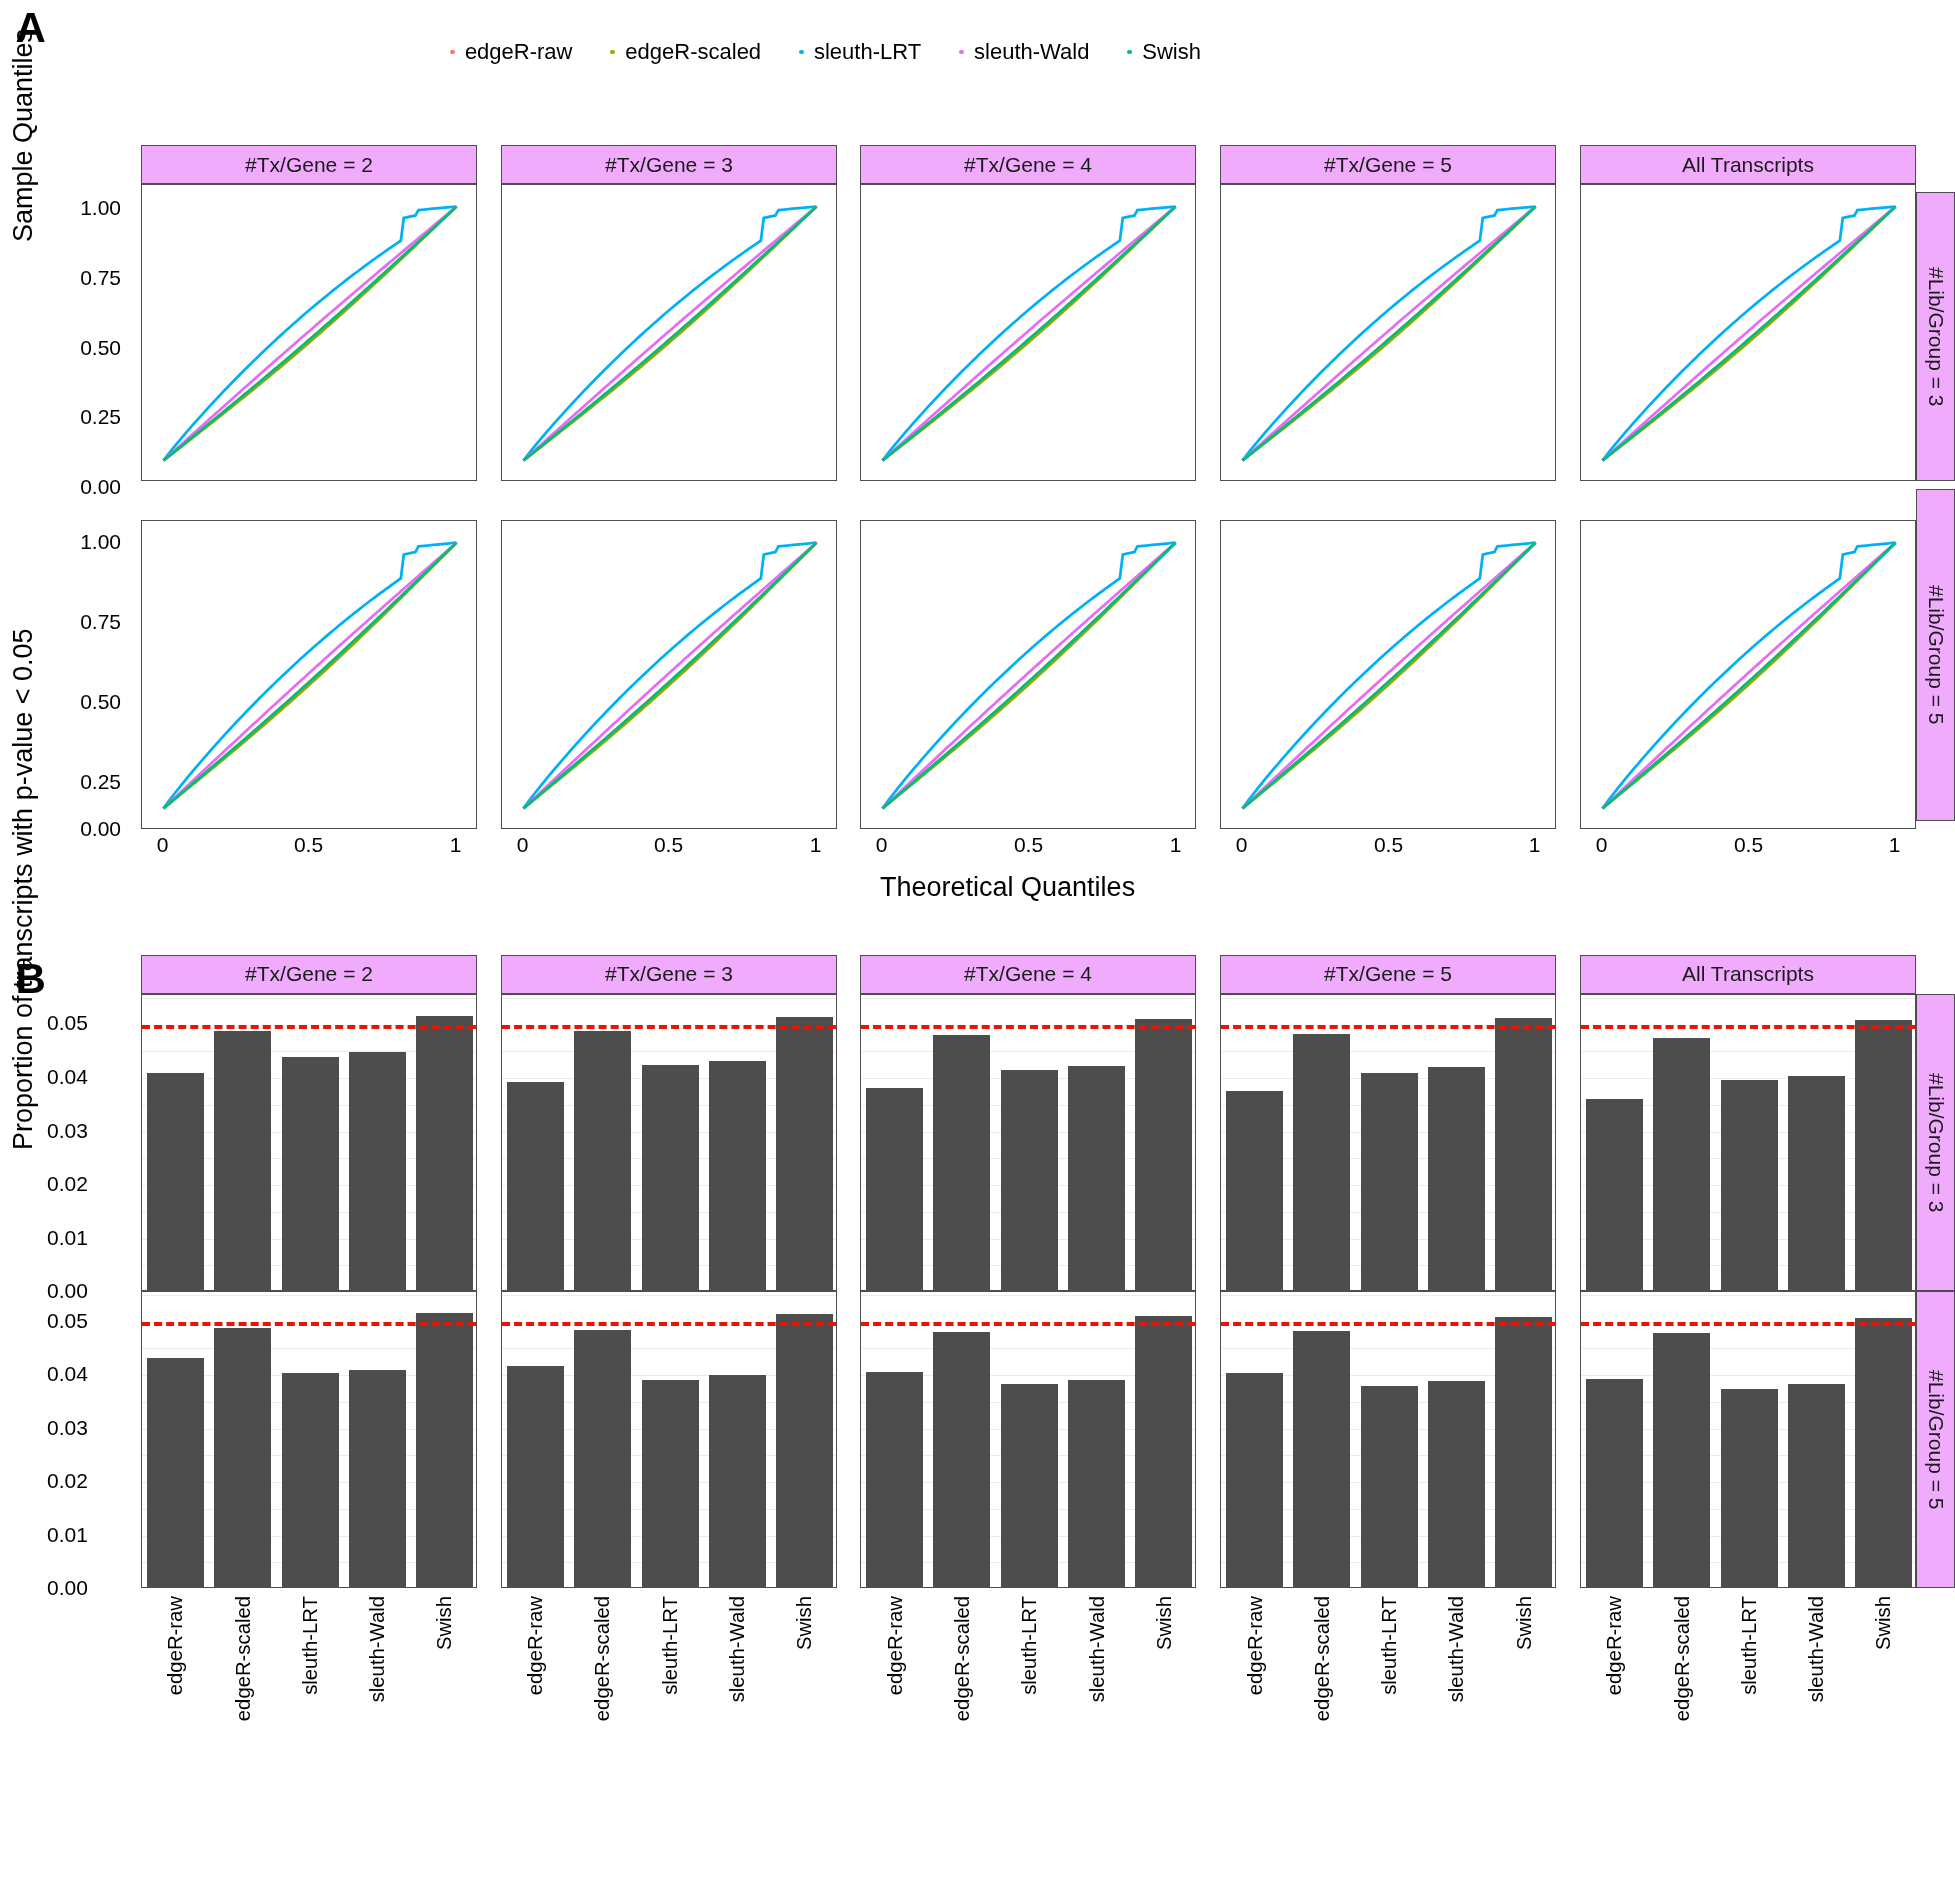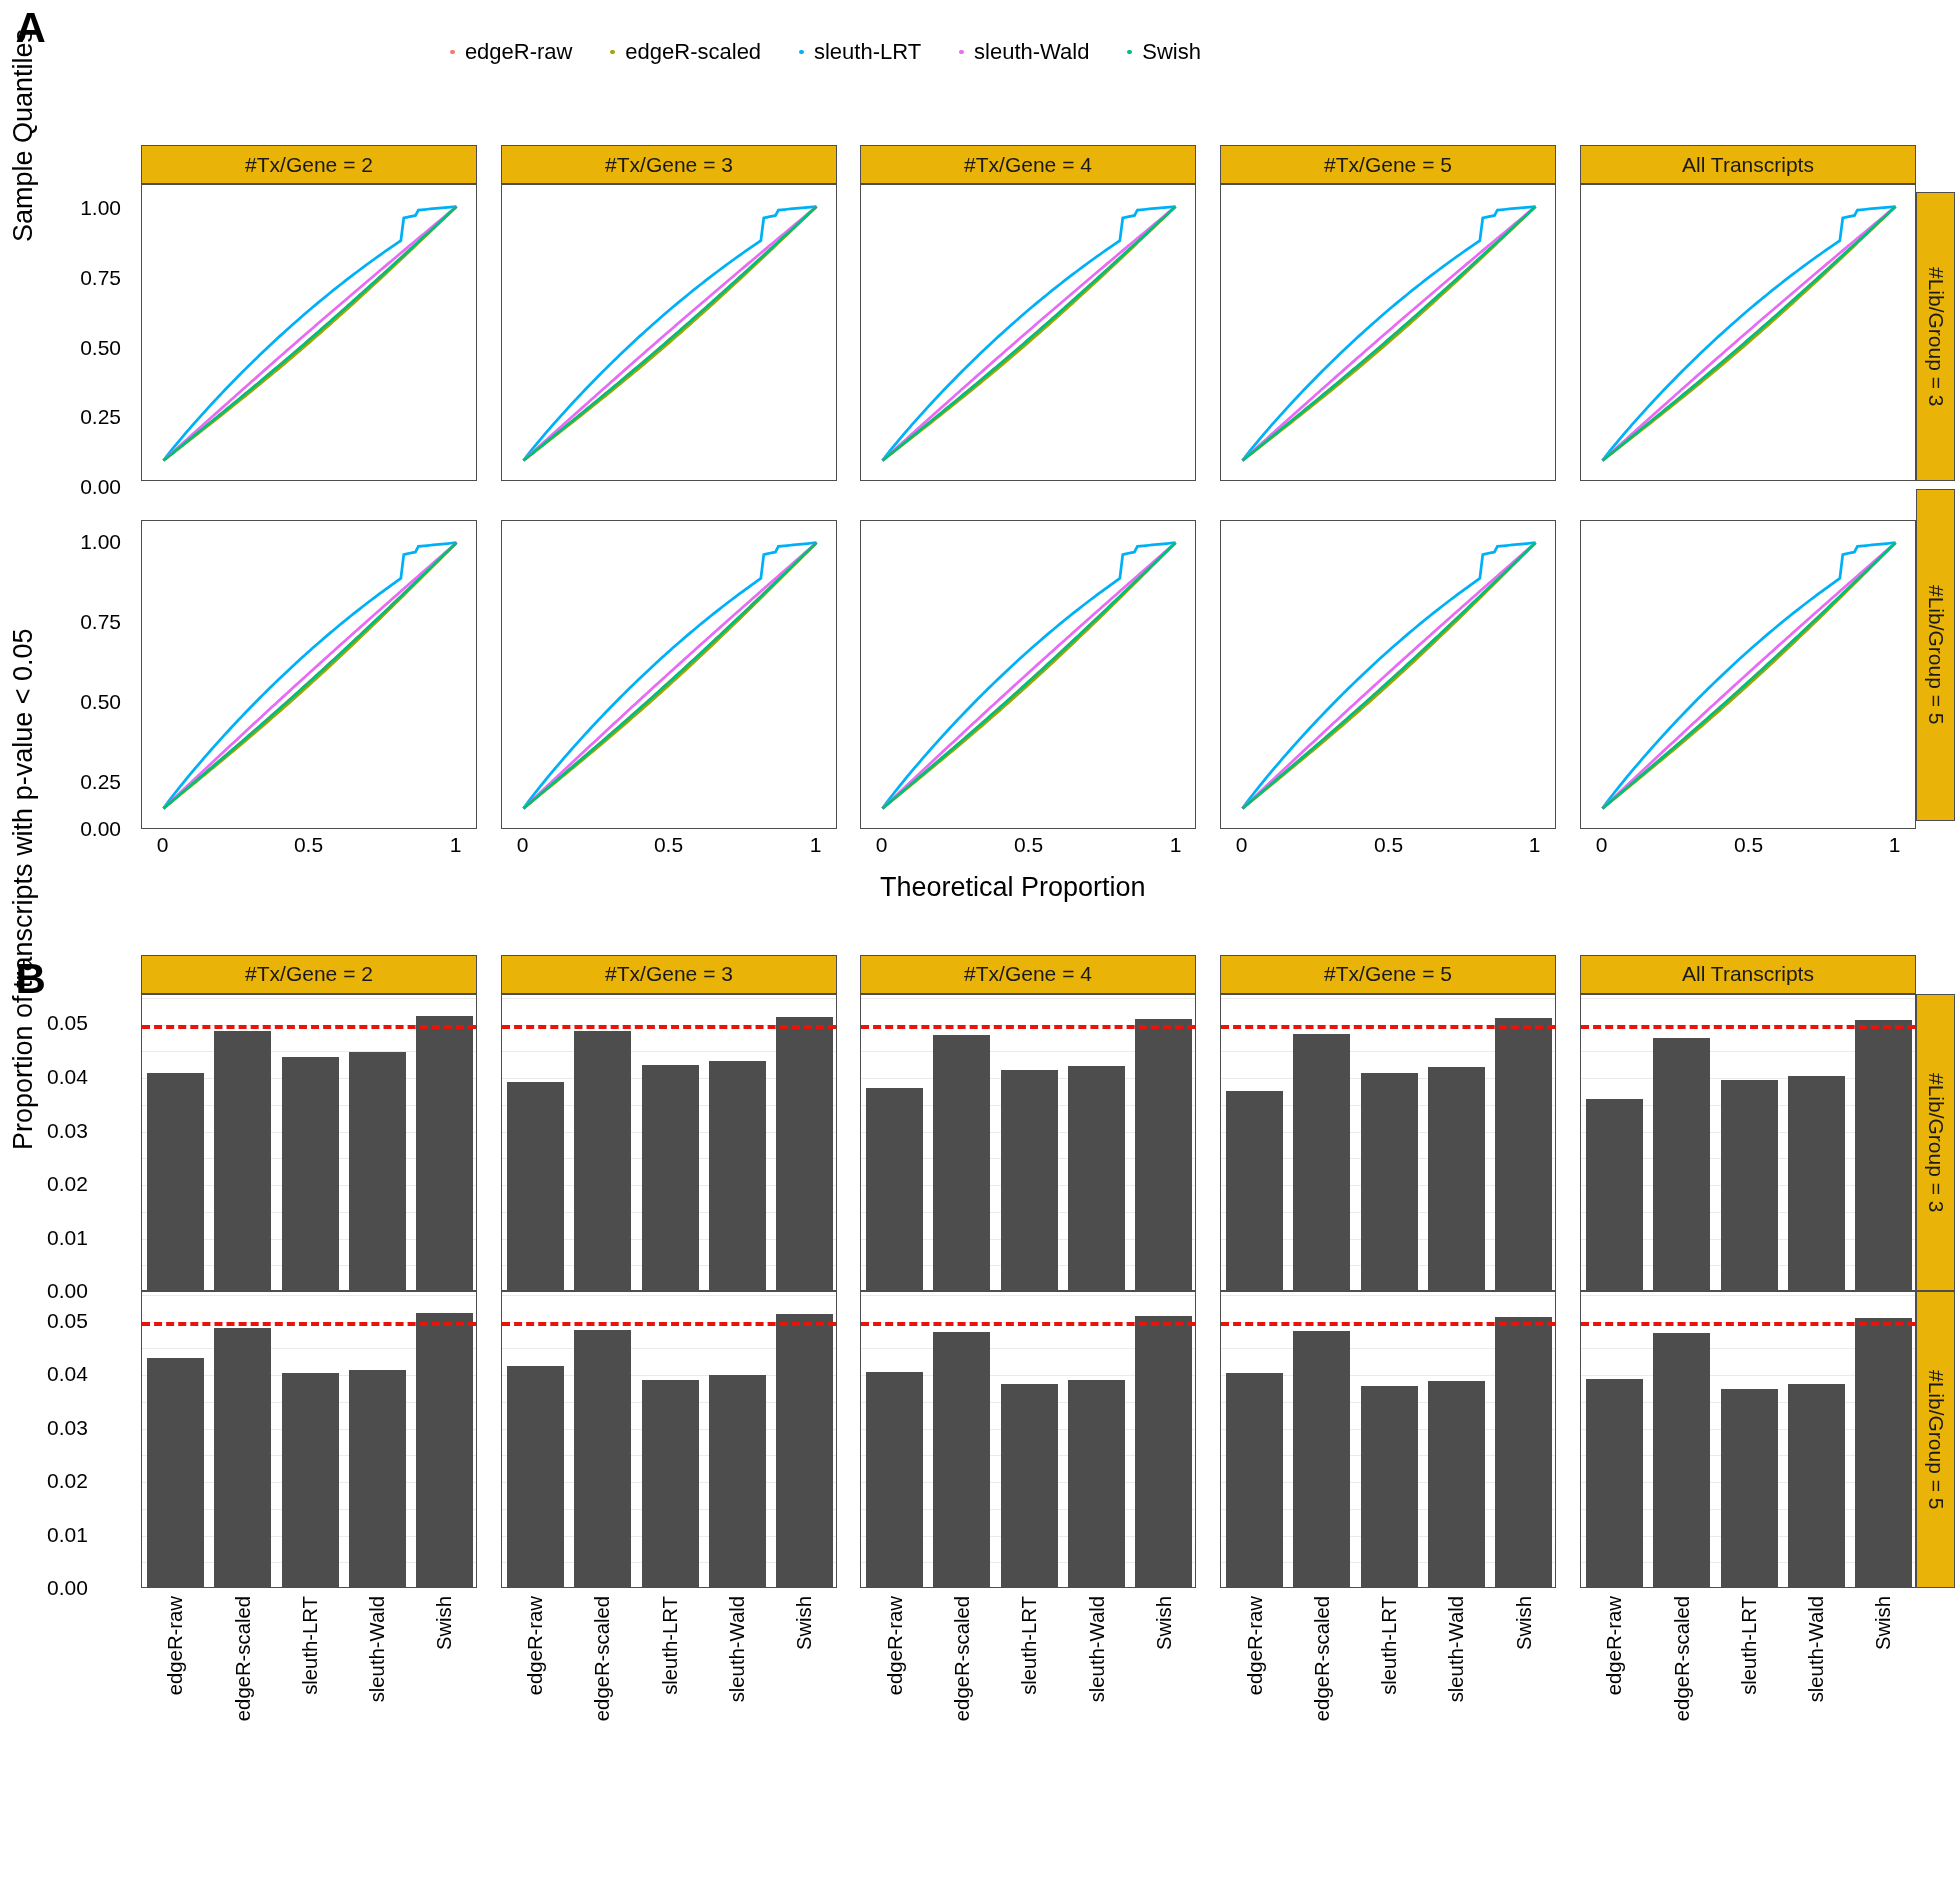--- a/index.html
+++ b/index.html
@@ -3,21 +3,21 @@
 <meta charset="utf-8">
 <style>
   html,body{margin:0;padding:0;background:#ffffff;}
   body{width:1994px;height:1877px;font-family:"Liberation Sans",sans-serif;color:#000;}
   .page{position:relative;width:1994px;height:1877px;}
 
   
   .panel-letter{position:absolute;font-size:42px;font-weight:bold;font-family:"Liberation Sans",sans-serif;}
 
   
-  .strip{background:#eab308;border:1.2px solid #4d4d4d;display:flex;align-items:center;justify-content:center;
+  .strip{background:#f0abfc;border:1.2px solid #4d4d4d;display:flex;align-items:center;justify-content:center;
          font-size:21px;color:#1a1a1a;box-sizing:border-box;}
   .strip-v{writing-mode:vertical-rl;}
   .cell{border:1.2px solid #4d4d4d;background:#ffffff;box-sizing:border-box;position:relative;overflow:hidden;}
 
   
   #legend{position:absolute;left:450px;top:39px;display:flex;align-items:center;gap:38px;}
   .legend-item{display:flex;align-items:center;gap:10.2px;}
   .legend-dot{width:4.7px;height:4.7px;border-radius:50%;display:block;}
   .legend-label{font-size:22px;color:#000;}
 
@@ -65,21 +65,21 @@
         <span class="legend-dot" style="background:#E76BF3"></span>
         <span class="legend-label">sleuth-Wald</span>
       </div>
       <div class="legend-item">
         <span class="legend-dot" style="background:#00BF7D"></span>
         <span class="legend-label">Swish</span>
       </div>
     </div>
 
     <div id="aYlabel">Sample Quantiles</div>
-    <div id="aXlabel">Theoretical Proportion</div>
+    <div id="aXlabel">Theoretical Quantiles</div>
 
     <div class="strip" style="position:absolute;left:141px;top:145px;width:336px;height:39px;">#Tx/Gene = 2</div>
     <div class="strip" style="position:absolute;left:501px;top:145px;width:336px;height:39px;">#Tx/Gene = 3</div>
     <div class="strip" style="position:absolute;left:860px;top:145px;width:336px;height:39px;">#Tx/Gene = 4</div>
     <div class="strip" style="position:absolute;left:1220px;top:145px;width:336px;height:39px;">#Tx/Gene = 5</div>
     <div class="strip" style="position:absolute;left:1580px;top:145px;width:336px;height:39px;">All Transcripts</div>
 
     <div class="strip strip-v" style="position:absolute;left:1916px;top:192px;width:39px;height:289px;">#Lib/Group = 3</div>
     <div class="strip strip-v" style="position:absolute;left:1916px;top:489px;width:39px;height:332px;">#Lib/Group = 5</div>
 

